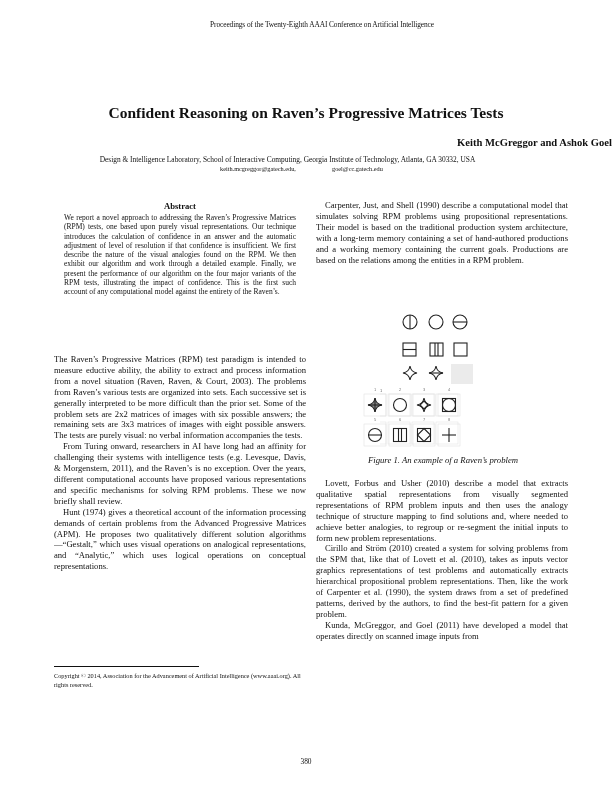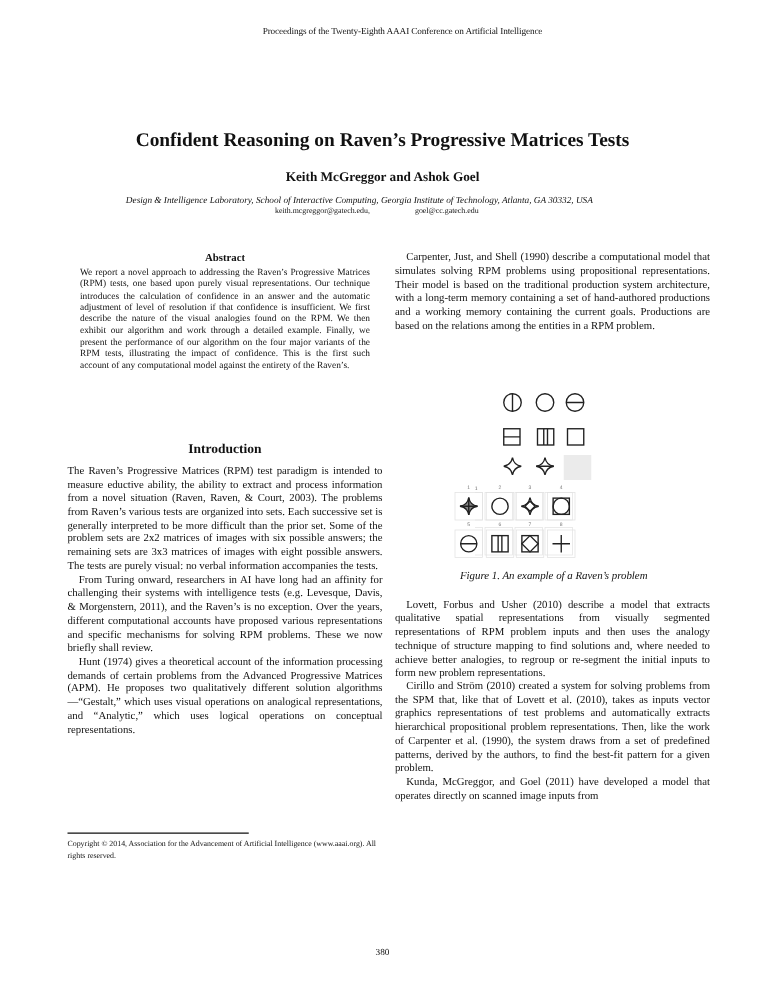--- a/index.html
+++ b/index.html
@@ -2,24 +2,24 @@
 <html><head>
 <meta charset="utf-8">
 <style>
   html, body { margin: 0; padding: 0; background: #ffffff; }
   body { width: 612px; height: 792px; position: relative; overflow: hidden;
          font-family: "Liberation Serif", serif; color: #111; }
   .running-head { position: absolute; top: 20px; left: 16px; width: 612px; text-align: center;
                   font-size: 7.4px; letter-spacing: -0.1px; }
   .title { position: absolute; top: 104px; left: 0; width: 612px; text-align: center;
            font-size: 15.5px; font-weight: bold; }
-  .authors { position: absolute; top: 137px; left: 0; width: 612px; text-align: center;
+  .authors { position: absolute; top: 137px; left: 0; width: 612px; text-align: right;
              font-size: 10.6px; font-weight: bold; }
   .affil { position: absolute; top: 155px; left: 0; width: 575px; text-align: center;
-           font-size: 7.4px; font-style: italic; }
+           font-size: 7.4px; }
   .emails { position: absolute; top: 165px; left: 0; width: 612px; font-size: 6.3px; }
   .emails span { position: absolute; }
   .col { position: absolute; font-size: 8.6px; line-height: 10.9px; text-align: justify; }
   .col p { margin: 0; }
   .col p.ind { text-indent: 9px; }
   .abstract-title { text-align: center; font-weight: bold; font-size: 8.6px; margin-bottom: 1px; }
   .abstract-body { font-size: 7.5px; line-height: 9.3px; padding: 0 10px; text-align: justify; }
   .sec-title { text-align: center; font-weight: bold; font-size: 10.8px; margin: 0 0 6px 0; }
   .footrule { position: absolute; left: 54px; top: 666px; width: 145px; border-top: 0.8px solid #111; }
   .footnote { position: absolute; left: 54px; top: 672px; width: 250px; font-size: 6.3px; line-height: 8.5px; }
@@ -40,21 +40,20 @@
   <span style="left:220px">keith.mcgreggor@gatech.edu,</span>
   <span style="left:332px">goel@cc.gatech.edu</span>
 </div>
 
 <div class="col" style="left:54px; top:201px; width:252px;">
   <div class="abstract-title">Abstract</div>
   <div class="abstract-body">We report a novel approach to addressing the Raven’s Progressive Matrices (RPM) tests, one based upon purely visual representations. Our technique introduces the calculation of confidence in an answer and the automatic adjustment of level of resolution if that confidence is insufficient. We first describe the nature of the visual analogies found on the RPM.  We then exhibit our algorithm and work through a detailed example.  Finally, we present the performance of our algorithm on the four major variants of the RPM tests, illustrating the impact of confidence.  This is the first such account of any computational model against the entirety of the Raven’s.</div>
 </div>
 
 <div class="col" style="left:54px; top:354px; width:252px;">
-  <div class="sec-title">Introduction</div>
   <p>The Raven’s Progressive Matrices (RPM) test paradigm is intended to measure eductive ability, the ability to extract and process information from a novel situation (Raven, Raven, &amp; Court, 2003).  The problems from Raven’s various tests are organized into sets.  Each successive set is generally interpreted to be more difficult than the prior set. Some of the problem sets are 2x2 matrices of images with six possible answers; the remaining sets are 3x3 matrices of images with eight possible answers.  The tests are purely visual: no verbal information accompanies the tests.</p>
   <p class="ind">From Turing onward, researchers in AI have long had an affinity for challenging their systems with intelligence tests (e.g. Levesque, Davis, &amp; Morgenstern, 2011), and the Raven’s is no exception. Over the years, different computational accounts have proposed various representations and specific mechanisms for solving RPM problems. These we now briefly shall review.</p>
   <p class="ind">Hunt (1974) gives a theoretical account of the information processing demands of certain problems from the Advanced Progressive Matrices (APM). He proposes two qualitatively different solution algorithms—“Gestalt,” which uses visual operations on analogical representations, and “Analytic,” which uses logical operations on conceptual representations.</p>
 </div>
 
 <div class="footrule"></div>
 <div class="footnote">Copyright © 2014, Association for the Advancement of Artificial Intelligence (www.aaai.org). All rights reserved.</div>
 
 <div class="col" style="left:316px; top:200px; width:252px;">
   <p class="ind">Carpenter, Just, and Shell (1990) describe a computational model that simulates solving RPM problems using propositional representations.  Their model is based on the traditional production system architecture, with a long-term memory containing a set of hand-authored productions and a working memory containing the current goals. Productions are based on the relations among the entities in a RPM problem.</p>

